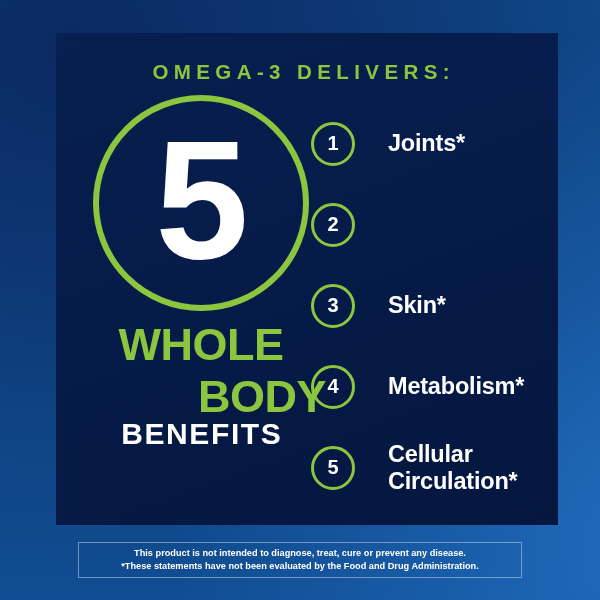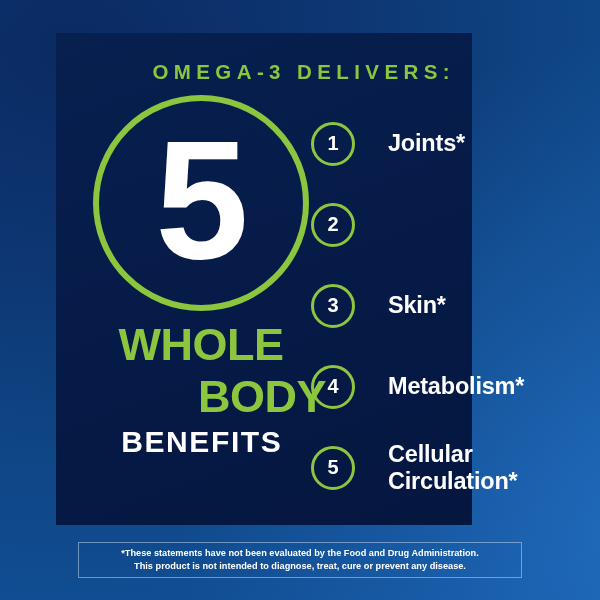--- a/index.html
+++ b/index.html
@@ -31,21 +31,21 @@
     background:
       radial-gradient(circle at 112% 88%, rgba(40,120,205,0.70) 0%, rgba(40,120,205,0.30) 28%, rgba(40,120,205,0) 58%);
     pointer-events: none;
   }
 
   
   .panel {
     position: absolute;
     left: 56px;
     top: 33px;
-    width: 416px;
+    width: 502px;
     height: 492px;
     background: #061c4a;
     background: linear-gradient(160deg, #07204f 0%, #061a47 55%, #05173f 100%);
   }
 
   .headline {
     position: absolute;
     left: 0;
     top: 27px;
     width: 490px;
@@ -102,21 +102,20 @@
   }
   .whole { margin-top: 12px; }
   .bodyline { margin-top: 8px; text-align: right; }
   .benefits {
     color: #ffffff;
     font-size: 30px;
     line-height: 30px;
     font-weight: bold;
     letter-spacing: 1.6px;
     text-indent: 1.6px;
-    margin-top: 8px;
   }
 
   
   .list {
     position: absolute;
     left: 255px;
     top: 70px;
     width: 232px;
   }
   .list-item {
@@ -216,16 +215,16 @@
             <span>5</span>
           </div>
         <div class="item-label" style="white-space: pre-line;">Cellular
 Circulation*</div>
       </div>
     </div>
 
   </div>
 
   <div class="disclaimer">
+    <div>This product is not intended to diagnose, treat, cure or prevent any disease.</div>
     <div>*These statements have not been evaluated by the Food and Drug Administration.</div>
-    <div>This product is not intended to diagnose, treat, cure or prevent any disease.</div>
   </div>
 </div>
 
 </body></html>

